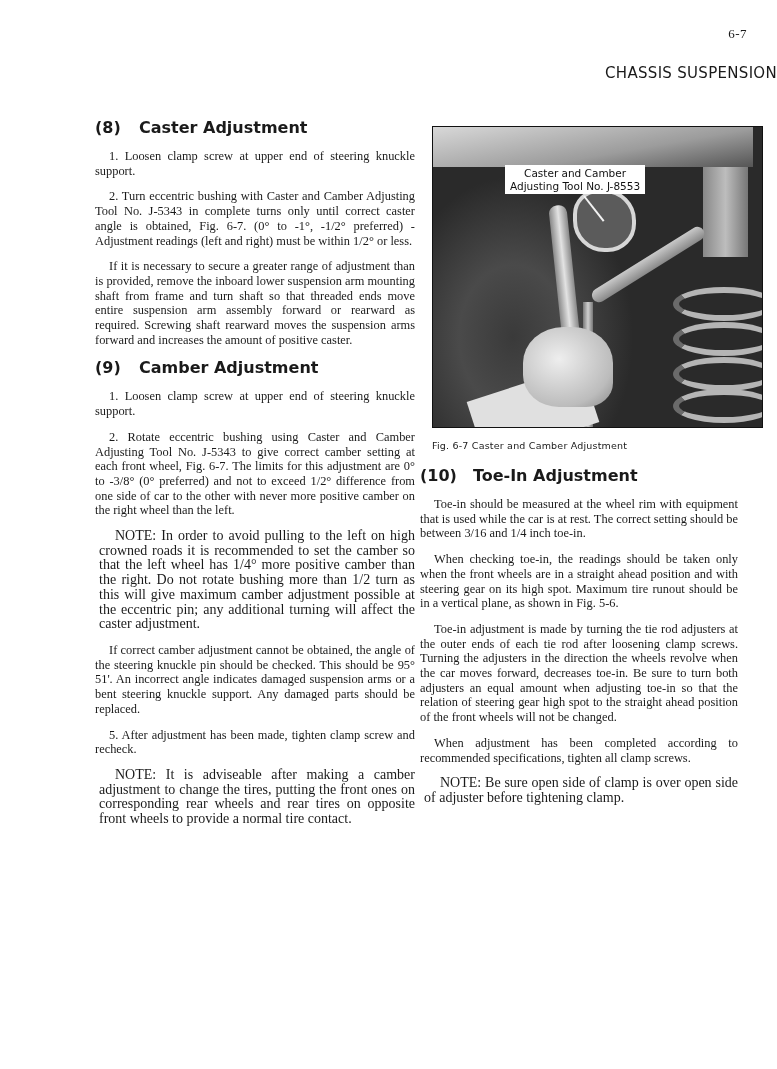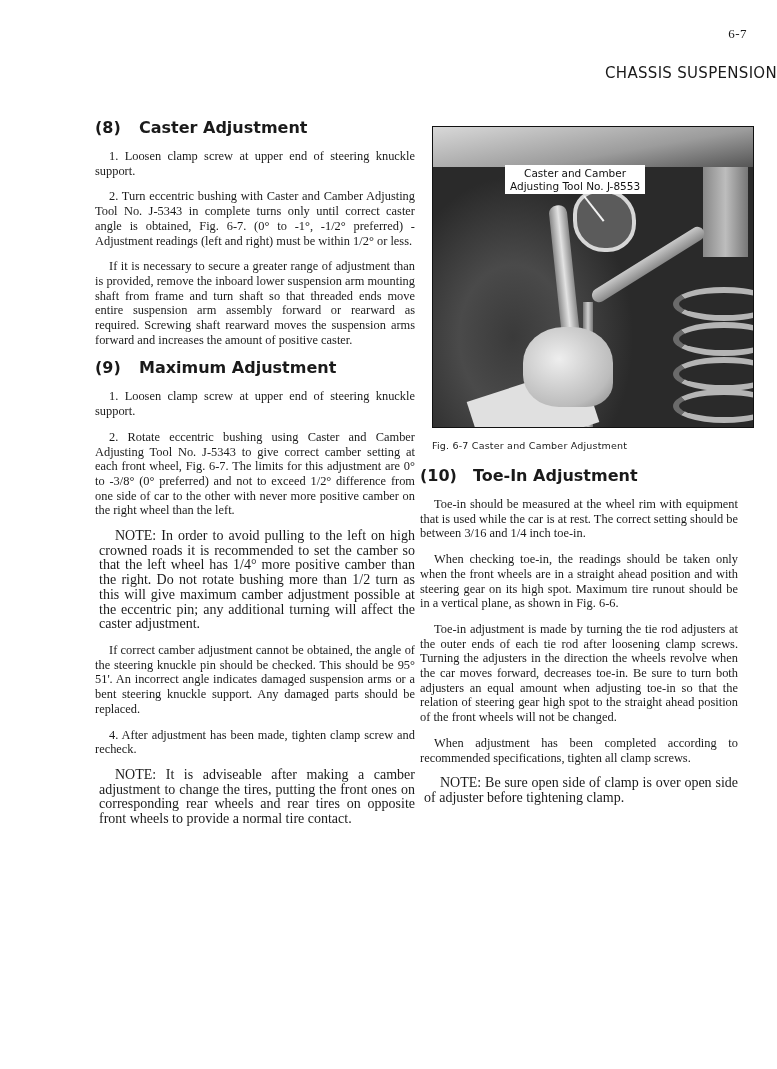--- a/index.html
+++ b/index.html
@@ -40,20 +40,21 @@
       text-align: justify; text-indent: 16px;
     }
 
     .figure {
       position: absolute; left: 432px; top: 126px; width: 320px; height: 300px;
       border: 1px solid #111;
       background:
         radial-gradient(ellipse 120px 160px at 80px 210px, #3a3a3a 0%, #4a4a4a 45%, #2a2a2a 100%),
         #3b3b3b;
       overflow: hidden;
+      padding-left: 9px;
     }
     .figure .sky {
       position: absolute; left: 0; top: 0; width: 320px; height: 40px;
       background: linear-gradient(170deg, #d8d8d8 0%, #9c9c9c 60%, #555 100%);
     }
     .figure .frame-bar {
       position: absolute; left: 270px; top: 40px; width: 45px; height: 90px;
       background: linear-gradient(90deg, #888, #bdbdbd, #777);
     }
     .figure .spring {
@@ -114,27 +115,27 @@
   <div class="section-heading">
     <span class="num">(8)</span>
     <span>Caster Adjustment</span>
   </div>
   <p class="para">1. Loosen clamp screw at upper end of steering knuckle support.</p>
   <p class="para">2. Turn eccentric bushing with Caster and Camber Adjusting Tool No. J-5343 in complete turns only until correct caster angle is obtained, Fig. 6-7. (0° to -1°, -1/2° preferred) - Adjustment readings (left and right) must be within 1/2° or less.</p>
   <p class="para">If it is necessary to secure a greater range of adjustment than is provided, remove the inboard lower suspension arm mounting shaft from frame and turn shaft so that threaded ends move entire suspension arm assembly forward or rearward as required. Screwing shaft rearward moves the suspension arms forward and increases the amount of positive caster.</p>
 
   <div class="section-heading">
     <span class="num">(9)</span>
-    <span>Maximum Adjustment</span>
+    <span>Camber Adjustment</span>
   </div>
   <p class="para">1. Loosen clamp screw at upper end of steering knuckle support.</p>
   <p class="para">2. Rotate eccentric bushing using Caster and Camber Adjusting Tool No. J-5343 to give correct camber setting at each front wheel, Fig. 6-7. The limits for this adjustment are 0° to -3/8° (0° preferred) and not to exceed 1/2° difference from one side of car to the other with never more positive camber on the right wheel than the left.</p>
   <p class="note">NOTE: In order to avoid pulling to the left on high crowned roads it is recommended to set the camber so that the left wheel has 1/4° more positive camber than the right. Do not rotate bushing more than 1/2 turn as this will give maximum camber adjustment possible at the eccentric pin; any additional turning will affect the caster adjustment.</p>
   <p class="para">If correct camber adjustment cannot be obtained, the angle of the steering knuckle pin should be checked. This should be 95° 51'. An incorrect angle indicates damaged suspension arms or a bent steering knuckle support. Any damaged parts should be replaced.</p>
-  <p class="para">4. After adjustment has been made, tighten clamp screw and recheck.</p>
+  <p class="para">5. After adjustment has been made, tighten clamp screw and recheck.</p>
   <p class="note">NOTE: It is adviseable after making a camber adjustment to change the tires, putting the front ones on corresponding rear wheels and rear tires on opposite front wheels to provide a normal tire contact.</p>
 </div>
 
 <div class="figure">
   <div class="sky"></div>
   <div class="frame-bar"></div>
   <div class="spring" style="top:160px;"></div>
   <div class="spring" style="top:195px;"></div>
   <div class="spring" style="top:230px;"></div>
   <div class="spring" style="top:262px;"></div>
@@ -151,17 +152,17 @@
   </div>
 </div>
 <div class="fig-caption">Fig. 6-7  Caster and Camber Adjustment</div>
 
 <div class="col col-right" style="top:466px;">
   <div class="section-heading">
     <span class="num">(10)</span>
     <span>Toe-In Adjustment</span>
   </div>
   <p class="para">Toe-in should be measured at the wheel rim with equipment that is used while the car is at rest. The correct setting should be between 3/16 and 1/4 inch toe-in.</p>
-  <p class="para">When checking toe-in, the readings should be taken only when the front wheels are in a straight ahead position and with steering gear on its high spot. Maximum tire runout should be in a vertical plane, as shown in Fig. 6-6.</p>
+  <p class="para">When checking toe-in, the readings should be taken only when the front wheels are in a straight ahead position and with steering gear on its high spot. Maximum tire runout should be in a vertical plane, as shown in Fig. 5-6.</p>
   <p class="para">Toe-in adjustment is made by turning the tie rod adjusters at the outer ends of each tie rod after loosening clamp screws. Turning the adjusters in the direction the wheels revolve when the car moves forward, decreases toe-in. Be sure to turn both adjusters an equal amount when adjusting toe-in so that the relation of steering gear high spot to the straight ahead position of the front wheels will not be changed.</p>
   <p class="para">When adjustment has been completed according to recommended specifications, tighten all clamp screws.</p>
   <p class="note">NOTE: Be sure open side of clamp is over open side of adjuster before tightening clamp.</p>
 </div>
 
 </body></html>

